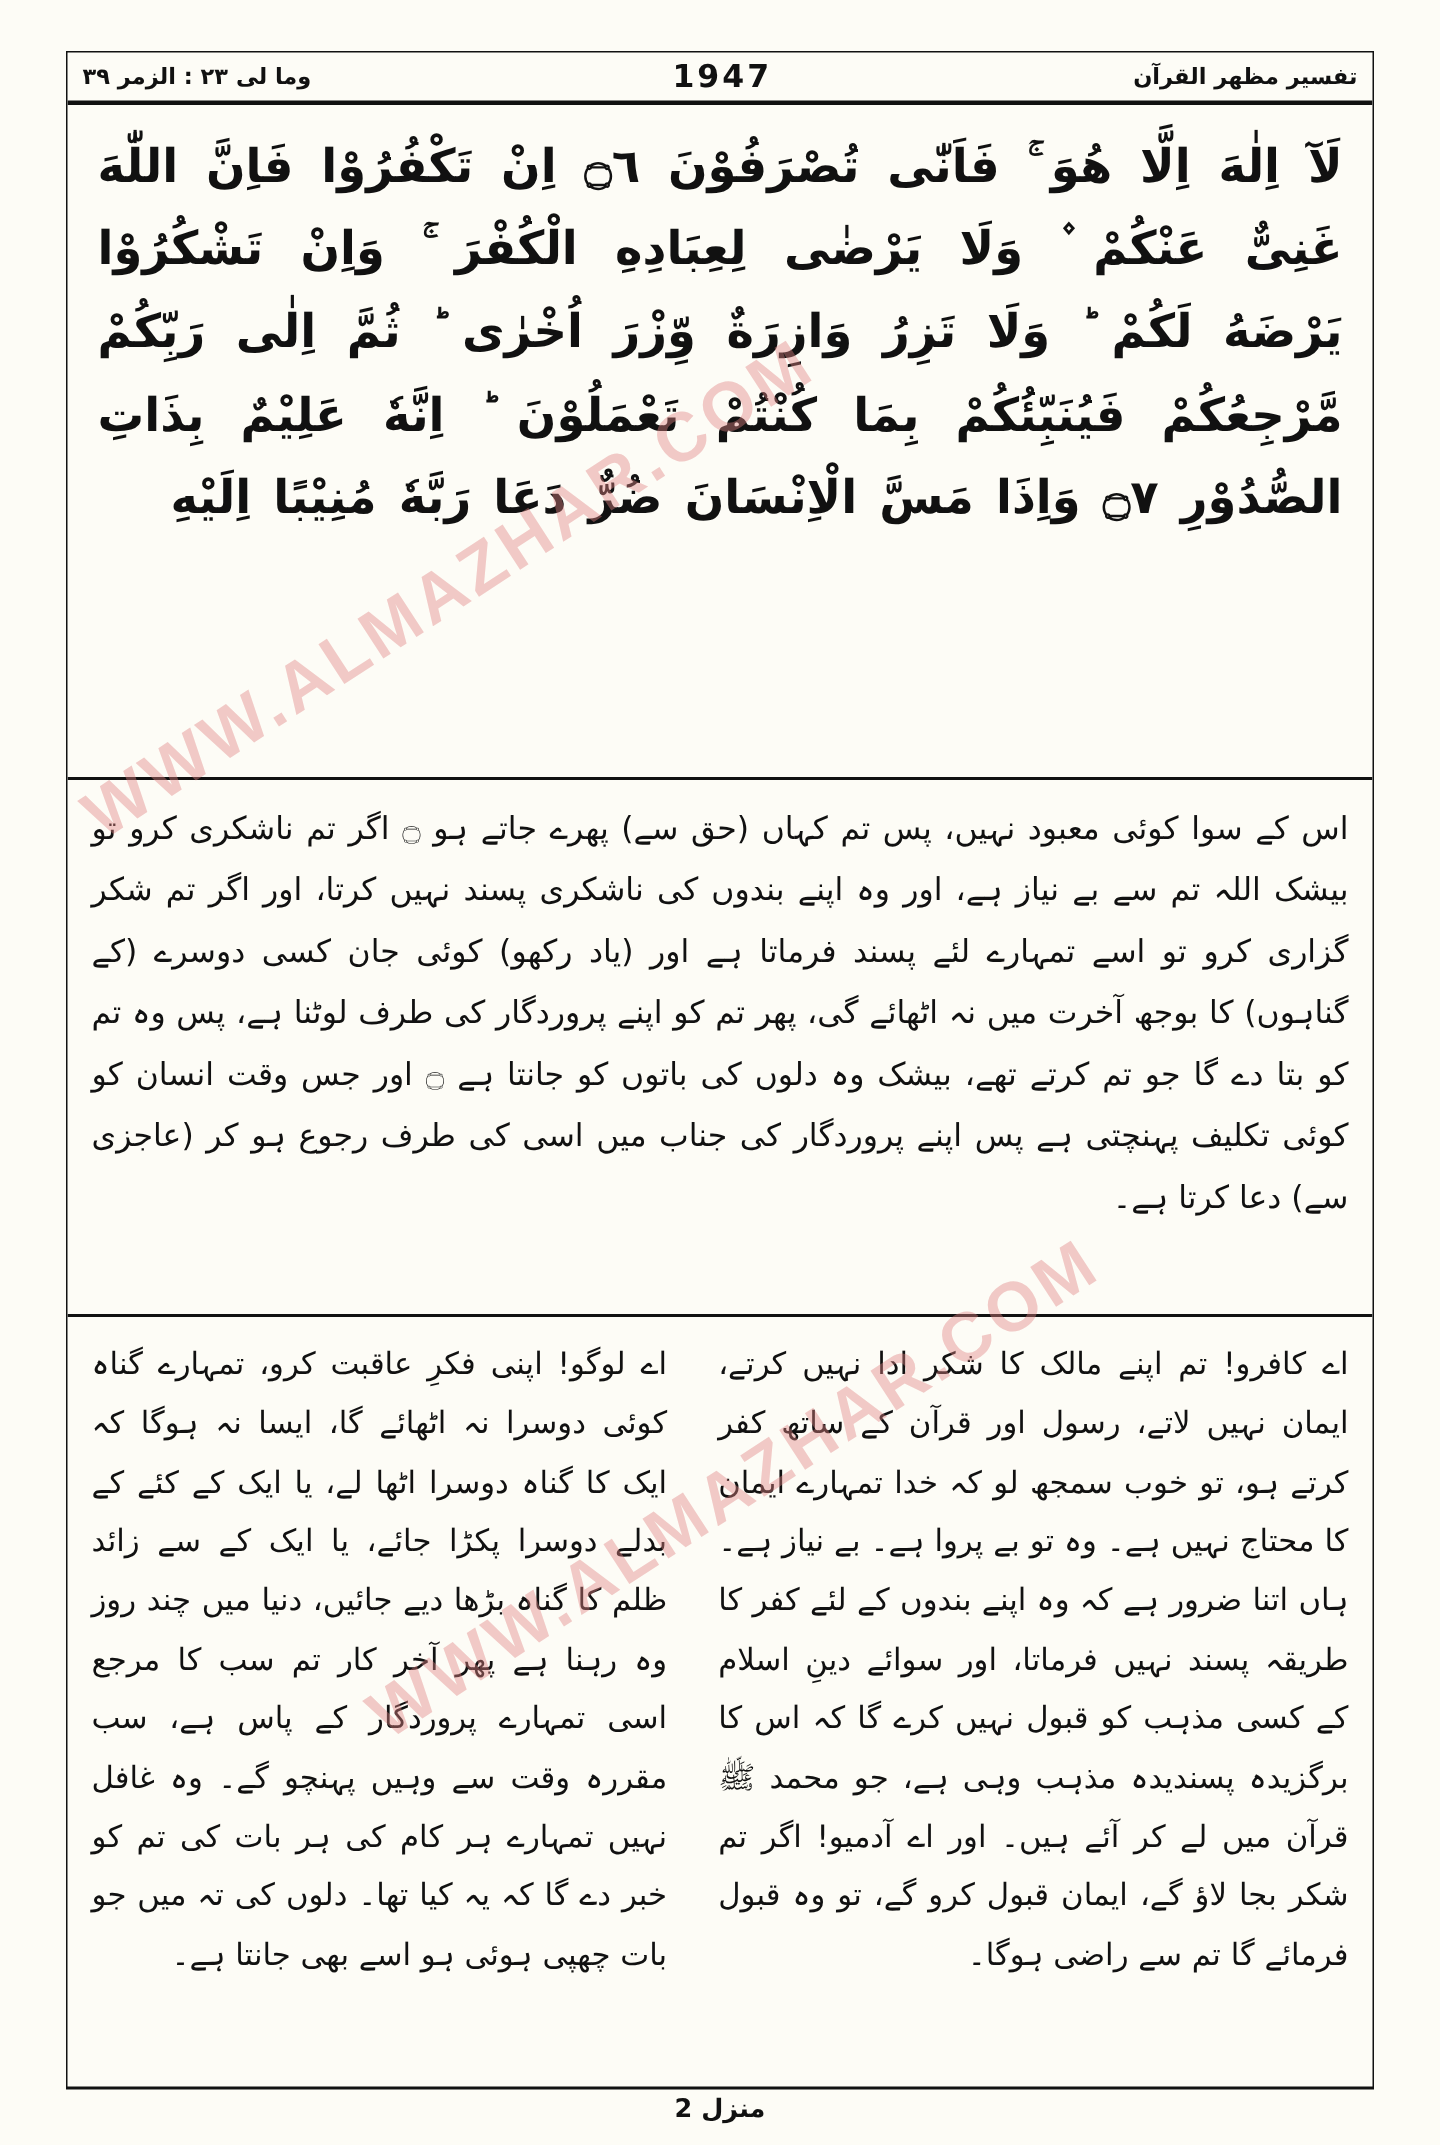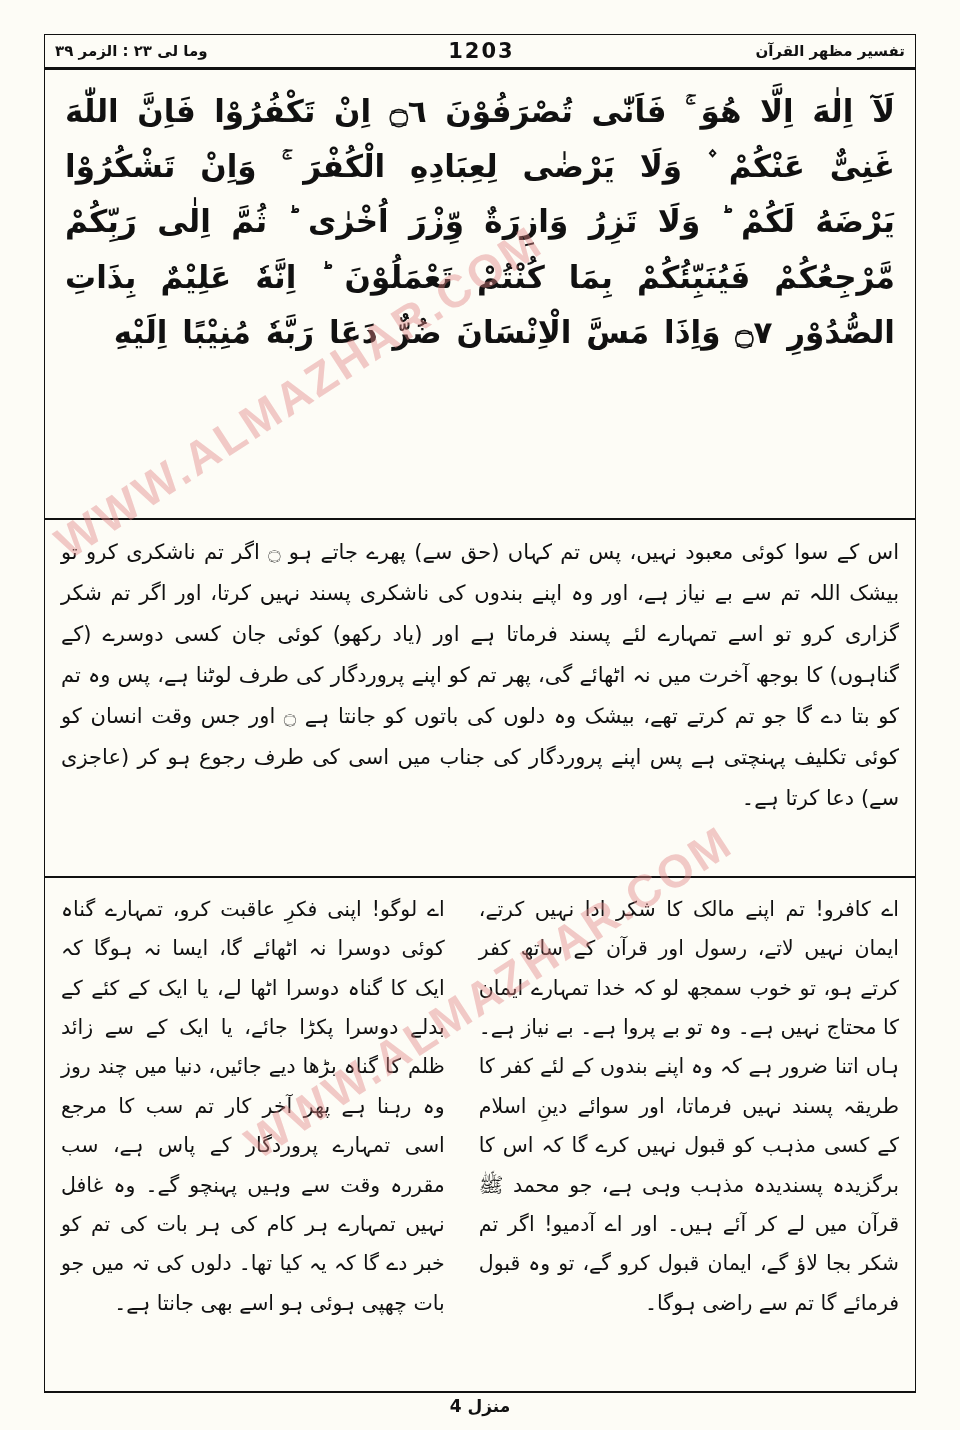--- a/index.html
+++ b/index.html
@@ -84,31 +84,31 @@
 </head>
 <body>
 
 <div class="watermark wm-top">WWW.ALMAZHAR.COM</div>
 <div class="watermark wm-bottom">WWW.ALMAZHAR.COM</div>
 
 <div class="page-frame">
 
   <div class="header-bar">
     <span class="header-side header-right">تفسير مظهر القرآن</span>
-    <span class="header-page-number">1203</span>
+    <span class="header-page-number">1947</span>
     <span class="header-side header-left">وما لى ٢٣ : الزمر ٣٩</span>
   </div>
 
   <div class="quran-section">لَآ اِلٰهَ اِلَّا هُوَ ۚ فَاَنّٰى تُصْرَفُوْنَ ۝٦ اِنْ تَكْفُرُوْا فَاِنَّ اللّٰهَ غَنِىٌّ عَنْكُمْ ۫ وَلَا يَرْضٰى لِعِبَادِهِ الْكُفْرَ ۚ وَاِنْ تَشْكُرُوْا يَرْضَهُ لَكُمْ ؕ وَلَا تَزِرُ وَازِرَةٌ وِّزْرَ اُخْرٰى ؕ ثُمَّ اِلٰى رَبِّكُمْ مَّرْجِعُكُمْ فَيُنَبِّئُكُمْ بِمَا كُنْتُمْ تَعْمَلُوْنَ ؕ اِنَّهٗ عَلِيْمٌ بِذَاتِ الصُّدُوْرِ ۝٧ وَاِذَا مَسَّ الْاِنْسَانَ ضُرٌّ دَعَا رَبَّهٗ مُنِيْبًا اِلَيْهِ</div>
 
   <div class="rule"></div>
 
   <div class="translation-section">اس کے سوا کوئی معبود نہیں، پس تم کہاں (حق سے) پھرے جاتے ہو ۝ اگر تم ناشکری کرو تو بیشک اللہ تم سے بے نیاز ہے، اور وہ اپنے بندوں کی ناشکری پسند نہیں کرتا، اور اگر تم شکر گزاری کرو تو اسے تمہارے لئے پسند فرماتا ہے اور (یاد رکھو) کوئی جان کسی دوسرے (کے گناہوں) کا بوجھ آخرت میں نہ اٹھائے گی، پھر تم کو اپنے پروردگار کی طرف لوٹنا ہے، پس وہ تم کو بتا دے گا جو تم کرتے تھے، بیشک وہ دلوں کی باتوں کو جانتا ہے ۝ اور جس وقت انسان کو کوئی تکلیف پہنچتی ہے پس اپنے پروردگار کی جناب میں اسی کی طرف رجوع ہو کر (عاجزی سے) دعا کرتا ہے۔</div>
 
   <div class="commentary-section">
     <p>اے کافرو! تم اپنے مالک کا شکر ادا نہیں کرتے، ایمان نہیں لاتے، رسول اور قرآن کے ساتھ کفر کرتے ہو، تو خوب سمجھ لو کہ خدا تمہارے ایمان کا محتاج نہیں ہے۔ وہ تو بے پروا ہے۔ بے نیاز ہے۔ ہاں اتنا ضرور ہے کہ وہ اپنے بندوں کے لئے کفر کا طریقہ پسند نہیں فرماتا، اور سوائے دینِ اسلام کے کسی مذہب کو قبول نہیں کرے گا کہ اس کا برگزیدہ پسندیدہ مذہب وہی ہے، جو محمد ﷺ قرآن میں لے کر آئے ہیں۔ اور اے آدمیو! اگر تم شکر بجا لاؤ گے، ایمان قبول کرو گے، تو وہ قبول فرمائے گا تم سے راضی ہوگا۔</p>
     <p>اے لوگو! اپنی فکرِ عاقبت کرو، تمہارے گناہ کوئی دوسرا نہ اٹھائے گا، ایسا نہ ہوگا کہ ایک کا گناہ دوسرا اٹھا لے، یا ایک کے کئے کے بدلے دوسرا پکڑا جائے، یا ایک کے سے زائد ظلم کا گناہ بڑھا دیے جائیں، دنیا میں چند روز وہ رہنا ہے پھر آخر کار تم سب کا مرجع اسی تمہارے پروردگار کے پاس ہے، سب مقررہ وقت سے وہیں پہنچو گے۔ وہ غافل نہیں تمہارے ہر کام کی ہر بات کی تم کو خبر دے گا کہ یہ کیا تھا۔ دلوں کی تہ میں جو بات چھپی ہوئی ہو اسے بھی جانتا ہے۔</p>
 
   </div>
 
 </div>
 
-<div class="page-footer">منزل 4</div>
+<div class="page-footer">منزل 2</div>
 
 </body></html>

